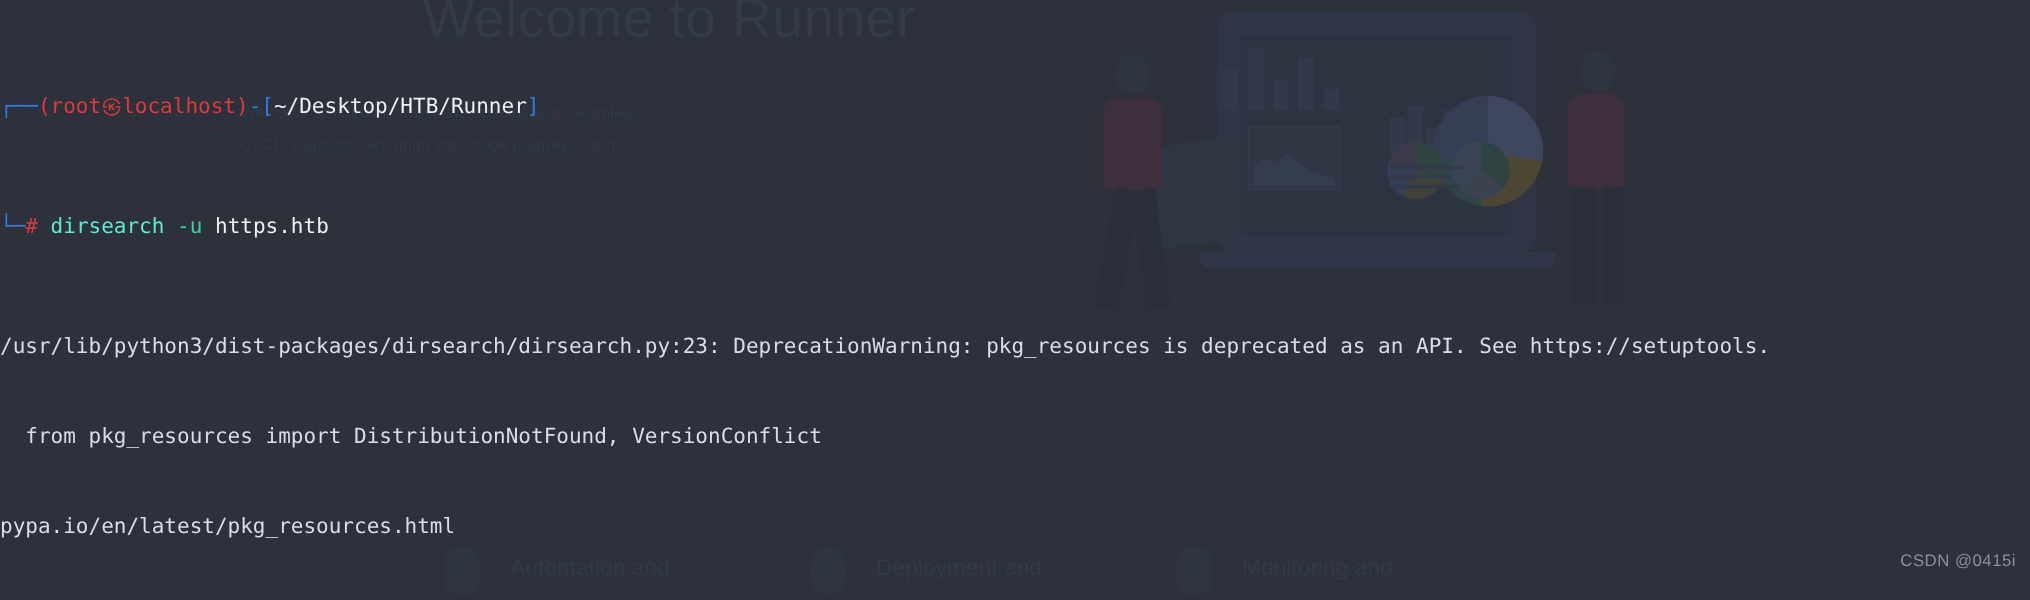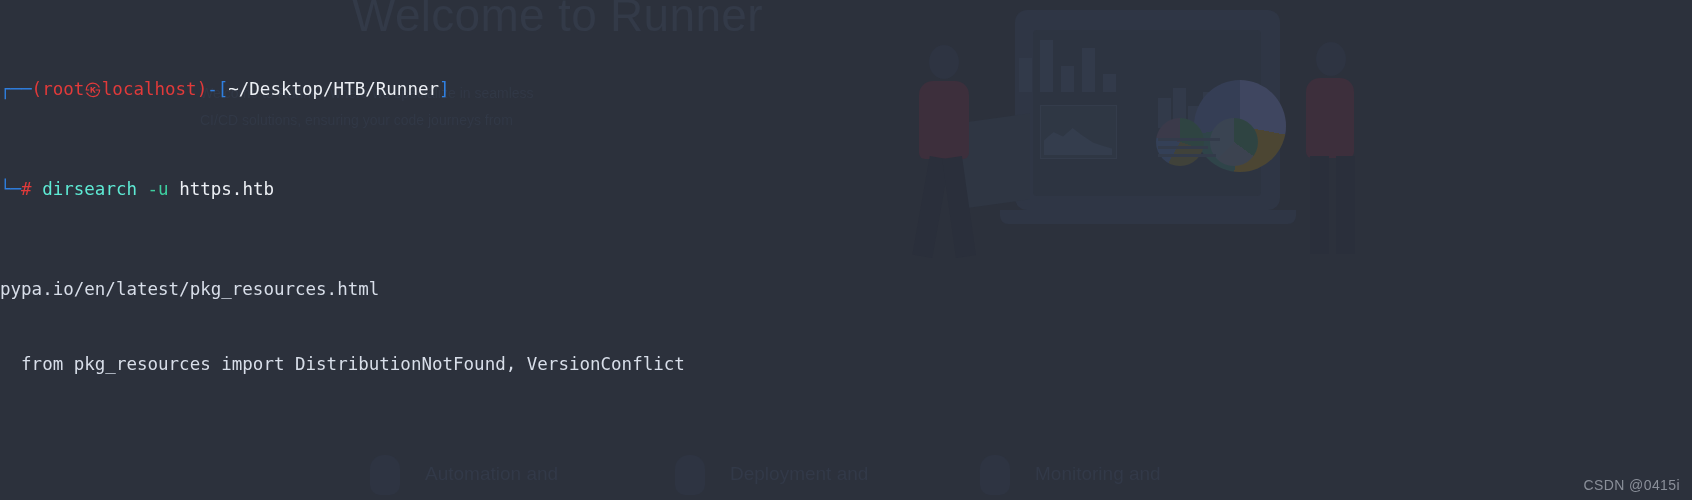--- a/index.html
+++ b/index.html
@@ -149,21 +149,21 @@
   }
   .line { white-space: pre; height: 25px; }
   .c-red      { color: #e13a3a; }
   .c-blue     { color: #2f7fe0; }
   .c-cyan     { color: #5eead4; }
   .c-white    { color: #eceff4; }
   .c-green    { color: #3ecfa0; }
 
   .csdn {
     position: absolute;
-    right: 12px; bottom: 7px;
+    right: 12px; bottom: 25px;
     font-family: "Liberation Sans", sans-serif;
     font-size: 14px;
     color: #8a8f99;
     letter-spacing: 0.4px;
   }
 </style>
 </head>
 <body>
 
 <div id="screen">
@@ -231,22 +231,23 @@
     <div class="wp-feature-icon" style="left:980px; top:455px;"></div>
     <div class="wp-feature-text" style="left:1035px; top:463px;">Monitoring and</div>
   </div>
 
   <div id="term">
 
     <div class="line" style="margin-top:2px;"><span class="c-blue">┌──</span><span class="c-red">(</span><span class="c-red">root</span><span class="c-red">㉿</span><span class="c-red">localhost</span><span class="c-red">)</span><span class="c-blue">-[</span><span class="c-white">~/Desktop/HTB/Runner</span><span class="c-blue">]</span></div>
 
     <div class="line"><span class="c-blue">└─</span><span class="c-red">#</span><span> </span><span class="c-cyan">dirsearch</span><span> </span><span class="c-green">-u</span><span> </span><span class="c-white">https.htb</span></div>
 
+    <div class="line">/usr/lib/python3/dist-packages/dirsearch/dirsearch.py:23: DeprecationWarning: pkg_resources is deprecated as an API. See https://setuptools.</div>
+    <div class="line">  from pkg_resources import DistributionNotFound, VersionConflict</div>
     <div class="line">pypa.io/en/latest/pkg_resources.html</div>
-    <div class="line">  from pkg_resources import DistributionNotFound, VersionConflict</div>
 
     
 
     
     
 
     
 
     
 

